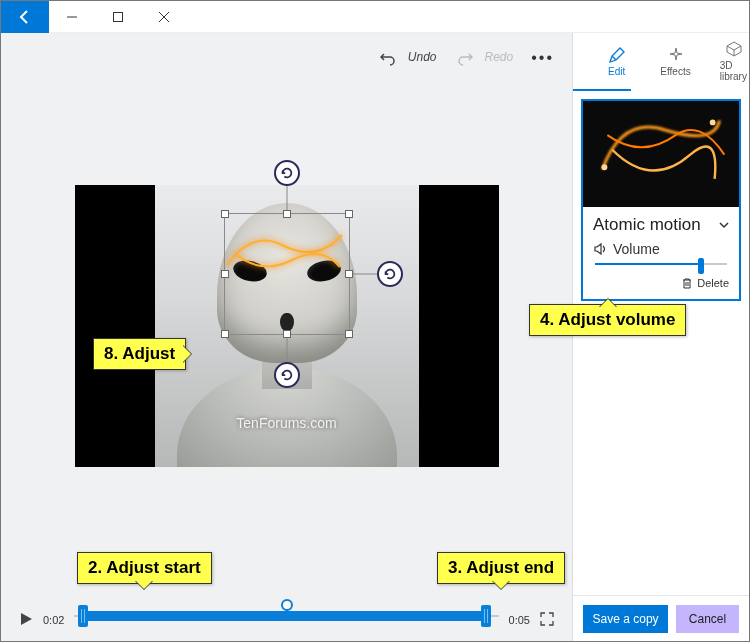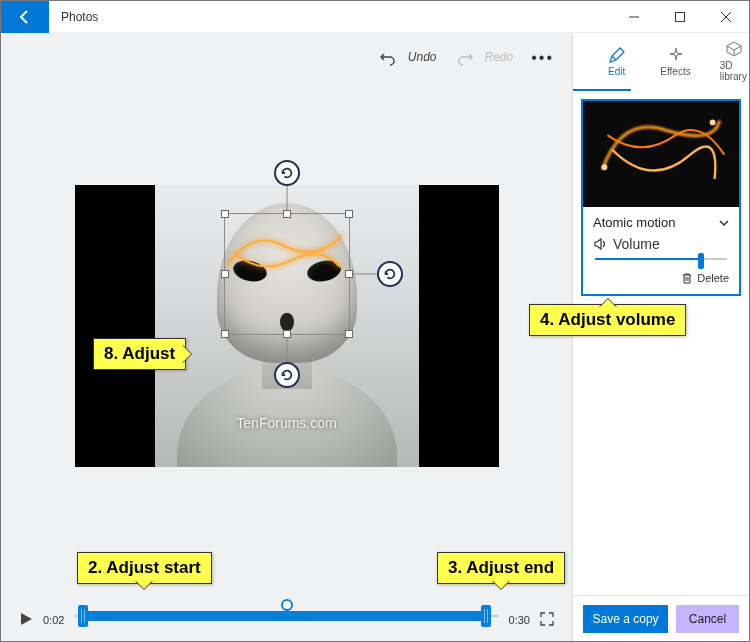--- a/index.html
+++ b/index.html
@@ -76,21 +76,21 @@
   
   .tabs { display: flex; height: 58px; }
   .tab { flex: 1; display: flex; flex-direction: column; align-items: center; justify-content: center; font-size: 10px; color: #555; gap: 2px; border-bottom: 2px solid transparent; padding-left: 29px; }
   .tab.active { color: #0078d7; border-bottom-color: #0078d7; }
   .tab svg { width: 18px; height: 18px; }
 
   
   .effect-card { margin: 8px 8px 0 8px; border: 2px solid #0078d7; padding: 0; }
   .effect-thumb { width: 100%; height: 106px; background: #0a0a0a; position: relative; overflow:hidden;}
   .effect-thumb svg { position:absolute; inset:0; }
-  .effect-title-row { display:flex; align-items:center; justify-content:space-between; padding: 8px 8px 2px 10px; font-size: 13px; color:#222;}
+  .effect-title-row { display:flex; align-items:center; justify-content:space-between; padding: 8px 8px 2px 10px; font-size: 17px; color:#222;}
   .volume-row { display:flex; align-items:center; gap:6px; padding: 4px 8px 0 10px; font-size: 14px; color:#333;}
   .volume-row svg { width:14px; height:14px;}
   .vol-slider-wrap { padding: 6px 12px 8px 12px; position:relative;}
   .vol-track { height:2px; background:#c9c9c9; position:relative;}
   .vol-fill { position:absolute; left:0; top:0; height:2px; background:#0078d7;}
   .vol-thumb { position:absolute; top:-5px; width:6px; height:16px; background:#0078d7; border-radius:2px; transform:translateX(-50%);}
   .delete-row { display:flex; justify-content:flex-end; padding: 4px 10px 10px 10px; font-size: 11px; color:#333; gap:4px; align-items:center;}
   .delete-row svg { width:12px; height:12px;}
 
   
@@ -110,21 +110,20 @@
 </style>
 </head>
 <body>
 
 <div class="titlebar">
   <div class="back-btn">
     <svg viewBox="0 0 16 16">
         <path d="M10 2 L4 8 L10 14" stroke="#fff" stroke-width="2" fill="none"></path>
       </svg>
   </div>
-  <div class="title-text">Photos</div>
   <div class="win-controls">
     <div class="win-btn">
         <svg viewBox="0 0 10 10">
           <line x1="0" y1="5" x2="10" y2="5" stroke="#333" stroke-width="1"></line>
         </svg>
       </div>
     <div class="win-btn">
         <svg viewBox="0 0 10 10">
           <rect x="0.5" y="0.5" width="9" height="9" stroke="#333" fill="none"></rect>
         </svg>
@@ -213,21 +212,21 @@
         </svg>
       <span class="time-label">0:02</span>
       <div class="track-wrap">
         <div class="track-base"></div>
         <div id="track-fill" class="track-fill" style="left: 2%; right: 3%;"></div>
         <div id="trim-start" class="trim-handle" style="left: calc(2% - 5px);"></div>
         <div id="trim-end" class="trim-handle" style="left: calc(97% - 5px);"></div>
         <div id="playhead" class="playhead" style="left: 50%;"></div>
         <div id="playhead-line" class="playhead-line" style="left: 50%;"></div>
       </div>
-      <span class="time-label">0:30</span>
+      <span class="time-label">0:05</span>
       <svg class="fullscreen-btn" viewBox="0 0 14 14">
           <path d="M1 5 V1 H5 M9 1 H13 V5 M13 9 V13 H9 M5 13 H1 V9" stroke="#444" fill="none" stroke-width="1.3"></path>
         </svg>
     </div>
   </div>
 
   <div class="right-pane">
     <div class="tabs">
       <div class="tab active">
         <svg viewBox="0 0 18 18">

